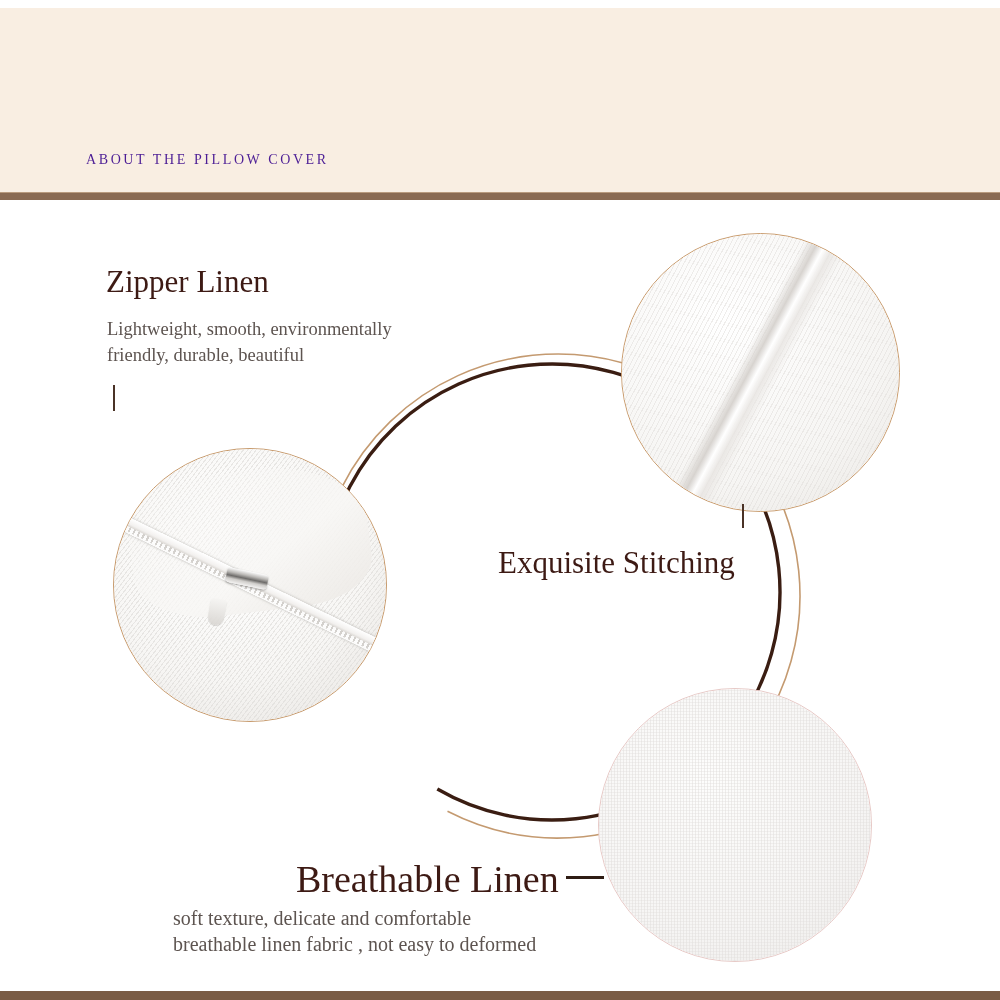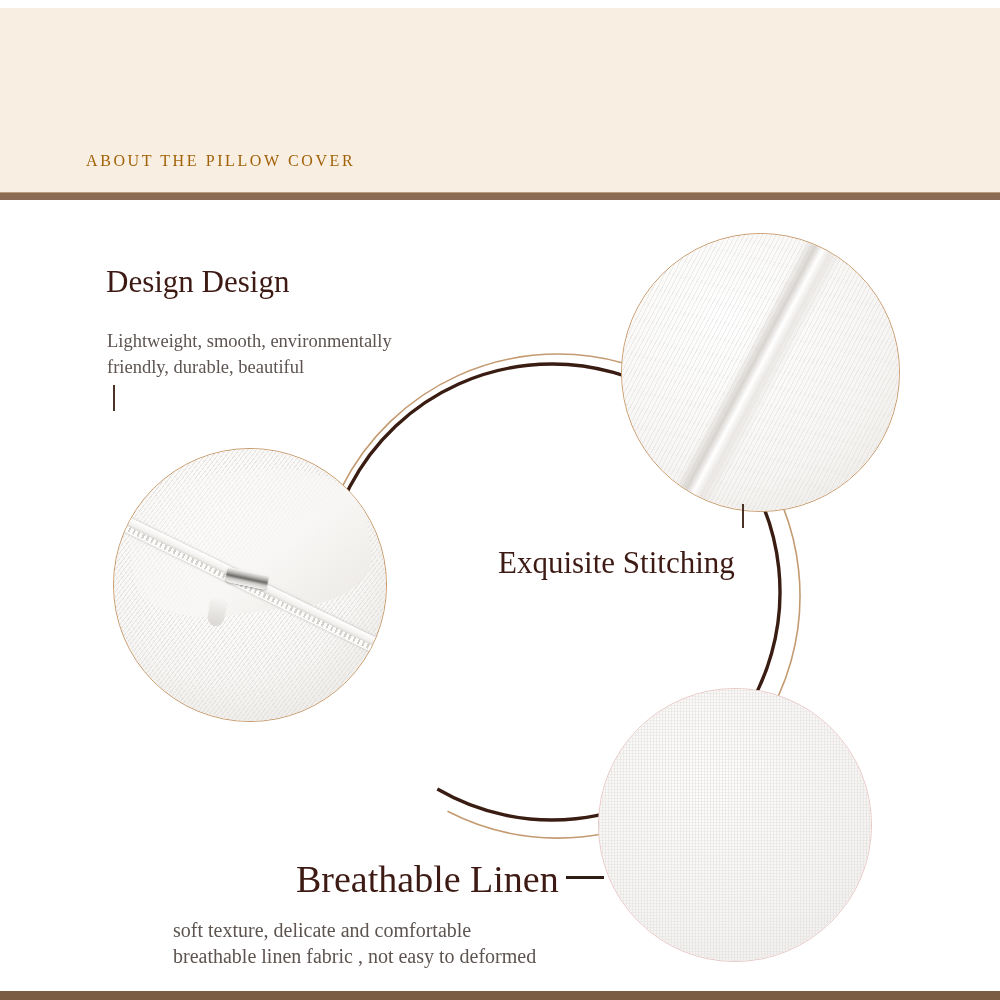--- a/index.html
+++ b/index.html
@@ -53,23 +53,23 @@
     letter-spacing: 7px;
     color: #5b1d18;
     font-weight: 400;
     white-space: nowrap;
     font-family: "Liberation Serif", "DejaVu Serif", serif;
   }
   .page-subtitle {
     position: absolute;
     left: 86px;
     top: 152px;
-    font-size: 16px;
+    font-size: 14px;
     letter-spacing: 2.6px;
-    color: #a16207;
+    color: #4c1d95;
     white-space: nowrap;
   }
 
   
   .arc-svg {
     position: absolute;
     left: 0;
     top: 0;
     width: 1000px;
     height: 1000px;
@@ -216,21 +216,20 @@
   .feature-title {
     position: absolute;
     color: #3d1a14;
     font-weight: 400;
     white-space: nowrap;
   }
   .feature-desc {
     position: absolute;
     color: #5d5450;
     white-space: pre-line;
-    margin-top: 12px;
   }
 
   #feature-zipper-title  { left: 106px; top: 264px; font-size: 31px; }
   #feature-zipper-desc   { left: 107px; top: 316px; font-size: 18.5px; line-height: 26px; }
   .tick-vertical {
     position: absolute;
     width: 2px;
     background: #4a3226;
   }
   #tick-zipper { left: 113px; top: 385px; height: 26px; }
@@ -277,21 +276,21 @@
       <div class="zip-teeth"></div>
       <div class="zip-pull-tab"></div>
       <div class="zip-pull"></div>
     </div>
   </div>
 
   <div class="photo-circle" id="circle-linen">
     <div class="inner"></div>
   </div>
 
-  <div class="feature-title" id="feature-zipper-title">Design Design</div>
+  <div class="feature-title" id="feature-zipper-title">Zipper Linen</div>
   <div class="feature-desc" id="feature-zipper-desc">Lightweight, smooth, environmentally
 friendly, durable, beautiful</div>
   <div class="tick-vertical" id="tick-zipper"></div>
 
   <div class="tick-vertical" id="tick-stitching"></div>
   <div class="feature-title" id="feature-stitching-title">Exquisite Stitching</div>
 
   <div class="feature-title" id="feature-linen-title">Breathable Linen</div>
   <div class="dash-connector"></div>
   <div class="feature-desc" id="feature-linen-desc">soft texture, delicate and comfortable

